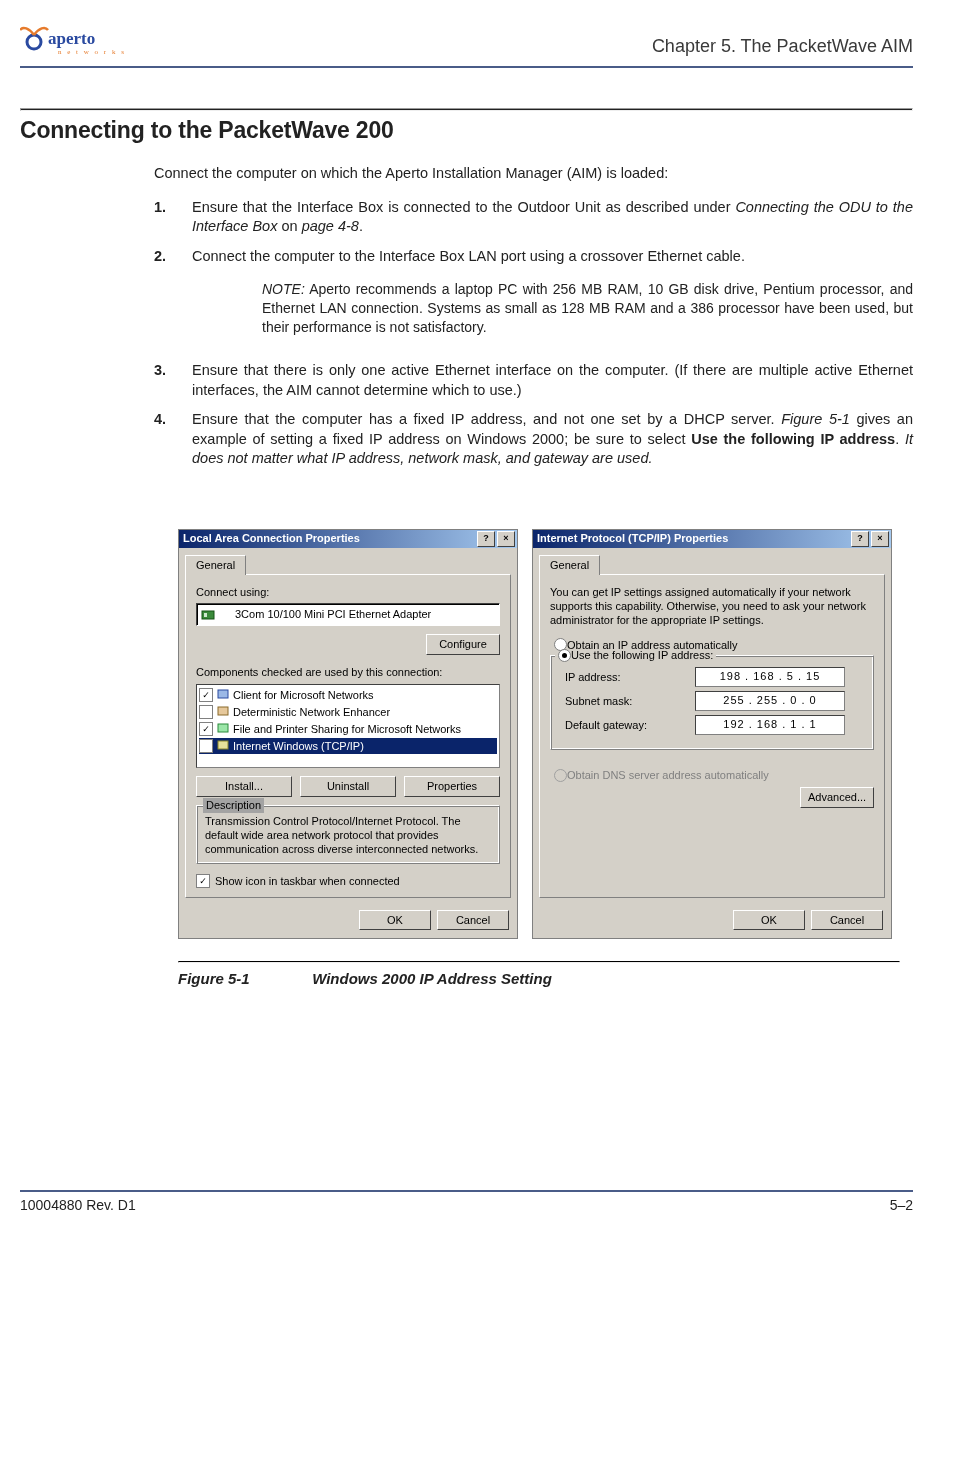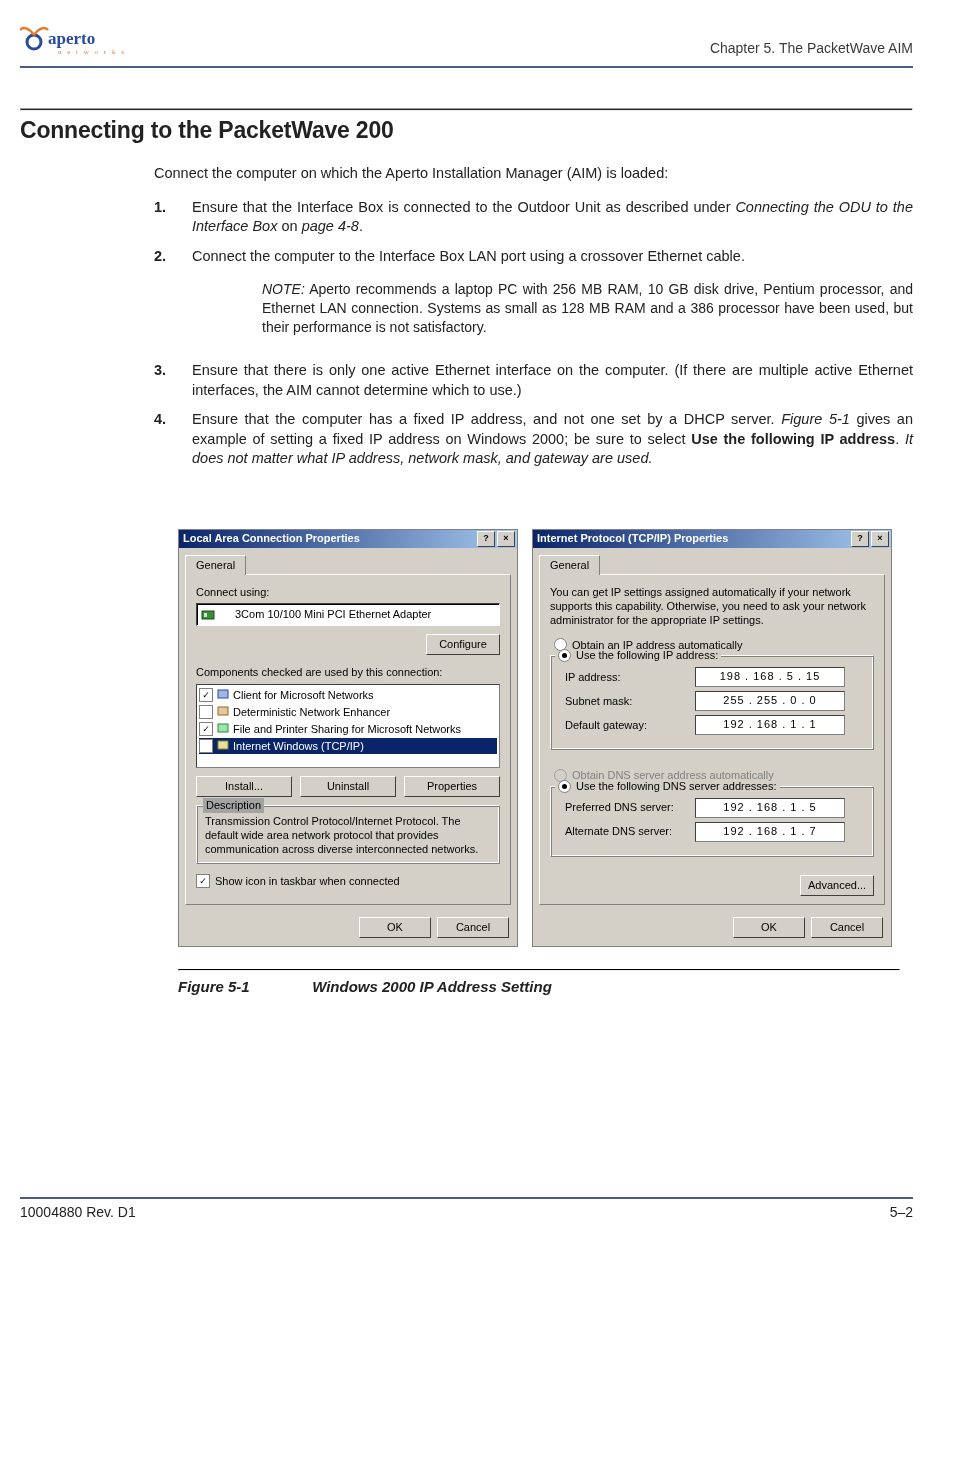--- a/index.html
+++ b/index.html
@@ -16,21 +16,21 @@
     justify-content: space-between;
     align-items: flex-end;
     padding-bottom: 4px;
   }
   .logo {
     display: flex;
     align-items: center;
   }
   .logo svg { display:block; }
   .chapter-title {
-    font-size: 14px;
+    font-size: 18px;
     color: #3a3a3a;
     font-weight: 400;
   }
   .thick-rule {
     height: 2px;
     background: #4a5c88;
     margin: 4px 0 40px 0;
   }
   .thin-rule {
     height: 1px;
@@ -177,21 +177,21 @@
     position:absolute; top:-8px; left:6px;
     background:#a3a3a3; padding:0 3px; font-size:11px;text-align:right;
   }
   .desc-text { font-size:11px; line-height:1.3; }
   .chk-row { display:flex; align-items:center; gap:5px; margin-top:10px; font-size:11px; }
   .dlg-footer { display:flex; justify-content:flex-end; gap:6px; padding:6px 8px 8px 0; }
   .dlg-footer .btn { min-width:70px; }
 
   
   .info-text { font-size:11px; line-height:1.3; margin-bottom:10px; }
-  .radio-row { display:flex; align-items:center; gap:5px; font-size:11px; margin:3px 0 3px 4px; }
+  .radio-row { display:flex; align-items:center; font-size:11px; margin:3px 0 3px 4px; }
   .radio-row.disabled { color:#808080; }
   .radio-dot {
     width:11px; height:11px; border-radius:50%; border:1px solid #808080;
     background:#fff; display:inline-flex; align-items:center; justify-content:center; flex-shrink:0;
   }
   .radio-dot.sel::after { content:""; width:5px; height:5px; background:#000; border-radius:50%; }
   .radio-dot.dis { border-color:#a0a0a0; background:#d4d0c8; }
   .ip-grid {
     border:1px solid #808080;
     border-top-color:#fff; border-left-color:#fff;
@@ -401,34 +401,20 @@
         <div class="ip-row">
           <span class="ip-lbl">Default gateway:</span>
           <span class="ip-box">192 . 168 .   1   .   1</span>
         </div>
       </div>
 
       <div class="radio-row disabled">
         <span class="radio-dot dis"></span>
         <span>Obtain DNS server address automatically</span>
       </div>
-      <div class="ip-grid">
-        <div class="radio-row" style="margin-left:-10px; margin-top:-14px; background:#d4d0c8; width:fit-content; padding:0 3px;">
-          <span class="radio-dot sel"></span>
-          <span>Use the following DNS server addresses:</span>
-        </div>
-        <div class="ip-row">
-          <span class="ip-lbl">Preferred DNS server:</span>
-          <span class="ip-box">192 . 168 .   1   .   5</span>
-        </div>
-        <div class="ip-row">
-          <span class="ip-lbl">Alternate DNS server:</span>
-          <span class="ip-box">192 . 168 .   1   .   7</span>
-        </div>
-      </div>
 
       <div class="adv-row">
           <div class="btn">Advanced...</div>
         </div>
     </div>
     <div class="dlg-footer">
       <div class="btn">OK</div>
       <div class="btn">Cancel</div>
     </div>
   </div>

